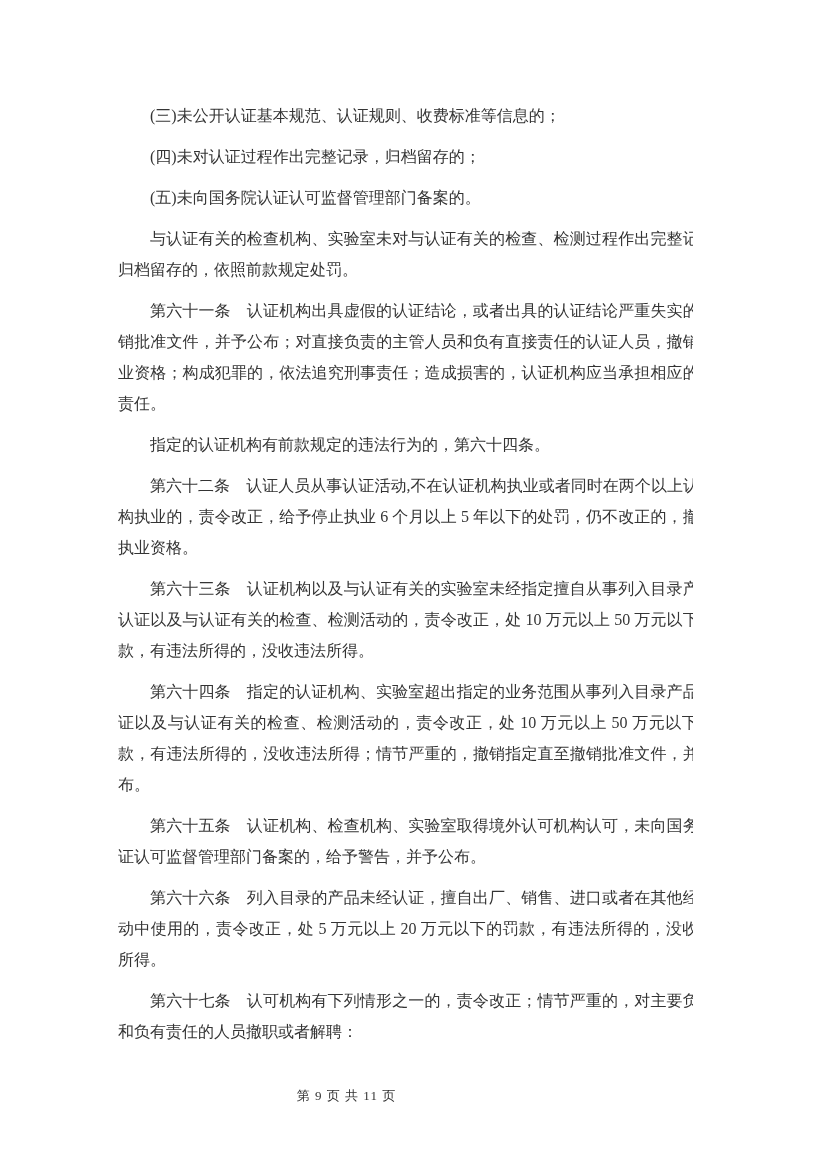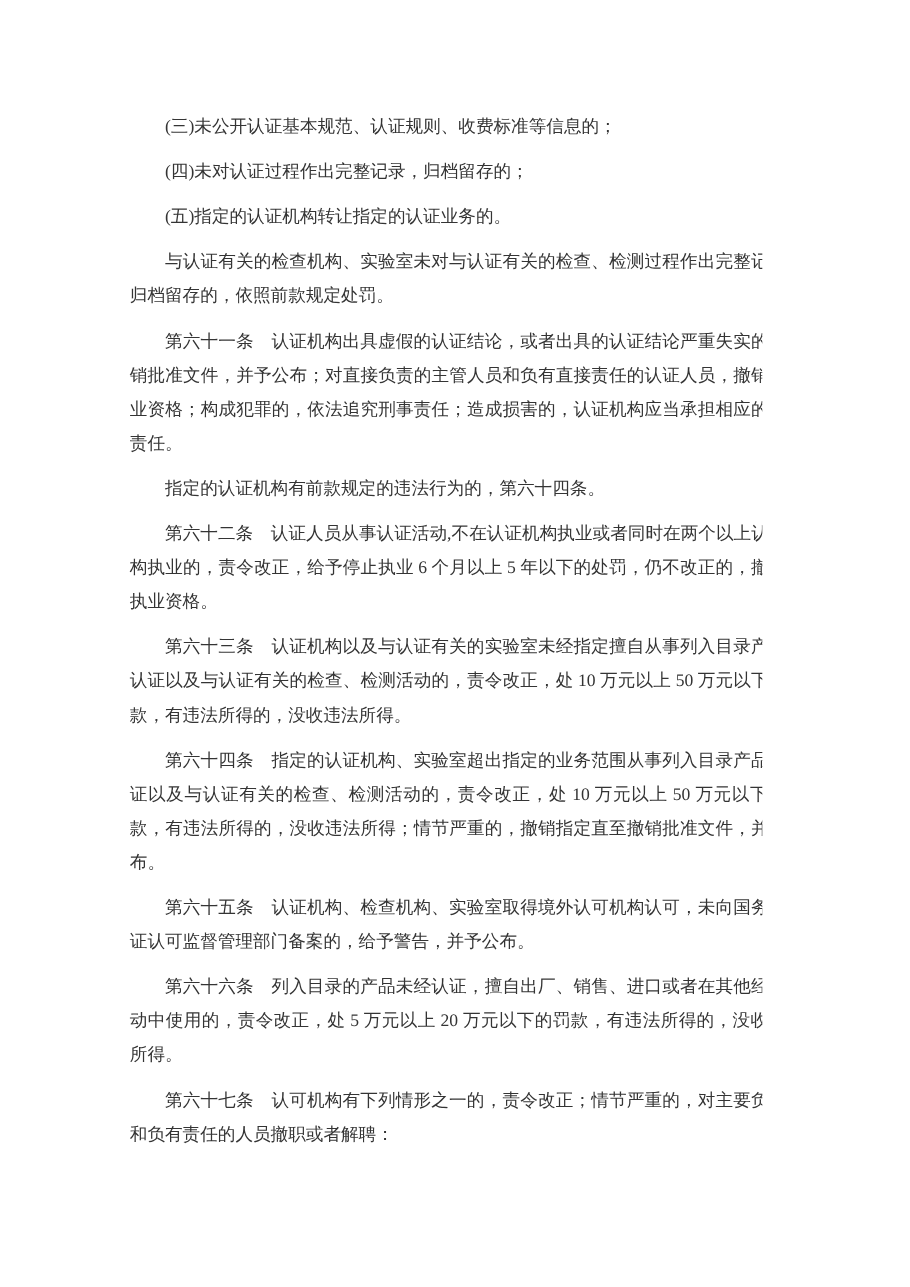--- a/index.html
+++ b/index.html
@@ -45,27 +45,30 @@
   }
 </style>
 </head>
 <body>
 
 <div class="page">
 
   <div class="doc-body">
     <p>(三)未公开认证基本规范、认证规则、收费标准等信息的；</p>
     <p>(四)未对认证过程作出完整记录，归档留存的；</p>
-    <p>(五)指定的认证机构转让指定的认证业务的。</p>
+    <p>(五)未向国务院认证认可监督管理部门备案的。</p>
     <p>与认证有关的检查机构、实验室未对与认证有关的检查、检测过程作出完整记录，归档留存的，依照前款规定处罚。</p>
     <p>第六十一条　认证机构出具虚假的认证结论，或者出具的认证结论严重失实的，撤销批准文件，并予公布；对直接负责的主管人员和负有直接责任的认证人员，撤销其执业资格；构成犯罪的，依法追究刑事责任；造成损害的，认证机构应当承担相应的赔偿责任。</p>
     <p>指定的认证机构有前款规定的违法行为的，第六十四条。</p>
     <p>第六十二条　认证人员从事认证活动,不在认证机构执业或者同时在两个以上认证机构执业的，责令改正，给予停止执业 6 个月以上 5 年以下的处罚，仍不改正的，撤销其执业资格。</p>
     <p>第六十三条　认证机构以及与认证有关的实验室未经指定擅自从事列入目录产品的认证以及与认证有关的检查、检测活动的，责令改正，处 10 万元以上 50 万元以下的罚款，有违法所得的，没收违法所得。</p>
     <p>第六十四条　指定的认证机构、实验室超出指定的业务范围从事列入目录产品的认证以及与认证有关的检查、检测活动的，责令改正，处 10 万元以上 50 万元以下的罚款，有违法所得的，没收违法所得；情节严重的，撤销指定直至撤销批准文件，并予公布。</p>
     <p>第六十五条　认证机构、检查机构、实验室取得境外认可机构认可，未向国务院认证认可监督管理部门备案的，给予警告，并予公布。</p>
     <p>第六十六条　列入目录的产品未经认证，擅自出厂、销售、进口或者在其他经营活动中使用的，责令改正，处 5 万元以上 20 万元以下的罚款，有违法所得的，没收违法所得。</p>
     <p>第六十七条　认可机构有下列情形之一的，责令改正；情节严重的，对主要负责人和负有责任的人员撤职或者解聘：</p>
 
   </div>
 
+  <div class="page-footer">
+    <span>第 9 页 共 11 页</span>
+  </div>
 
 </div>
 
 </body></html>

